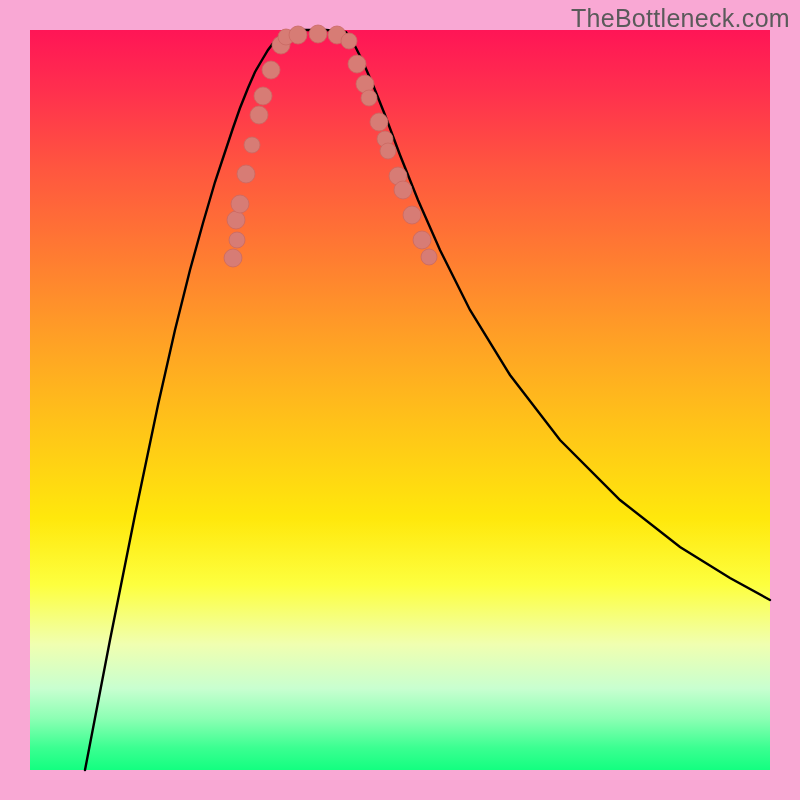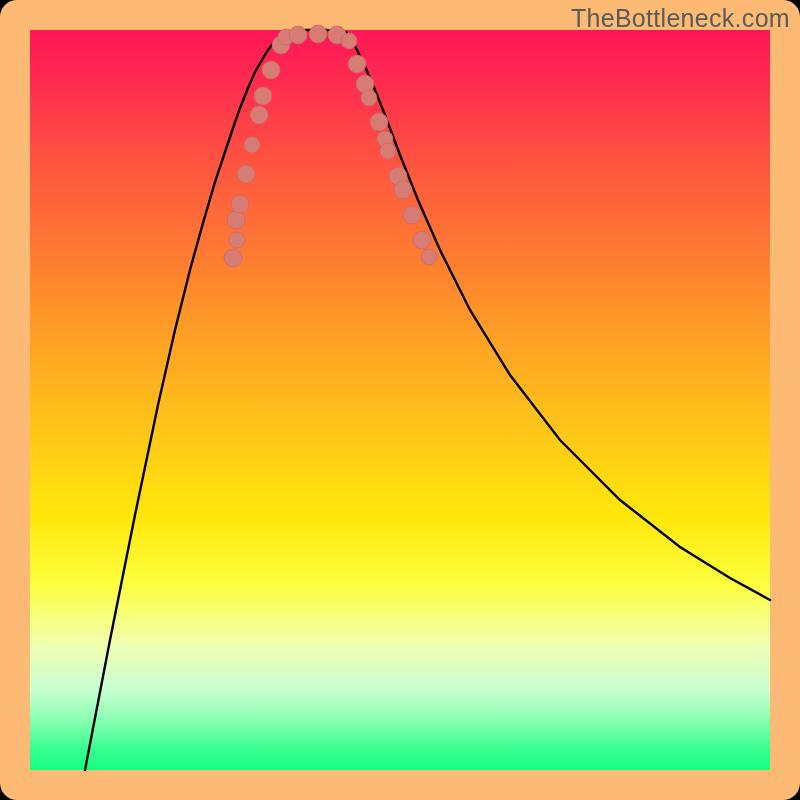--- a/index.html
+++ b/index.html
@@ -10,22 +10,21 @@
     overflow: hidden;
     background: #000;
     font-family: Arial, Helvetica, sans-serif;
   }
   .frame {
     position: absolute;
     top: 0;
     left: 0;
     width: 800px;
     height: 800px;
-    background: #fdba74;
-    border-radius: 17px;
+    background: #f9a8d4;
   }
   .plot-area {
     position: absolute;
     left: 30px;
     top: 30px;
     width: 740px;
     height: 740px;
     
     background: linear-gradient(to bottom,
       #ff1556 0%,

